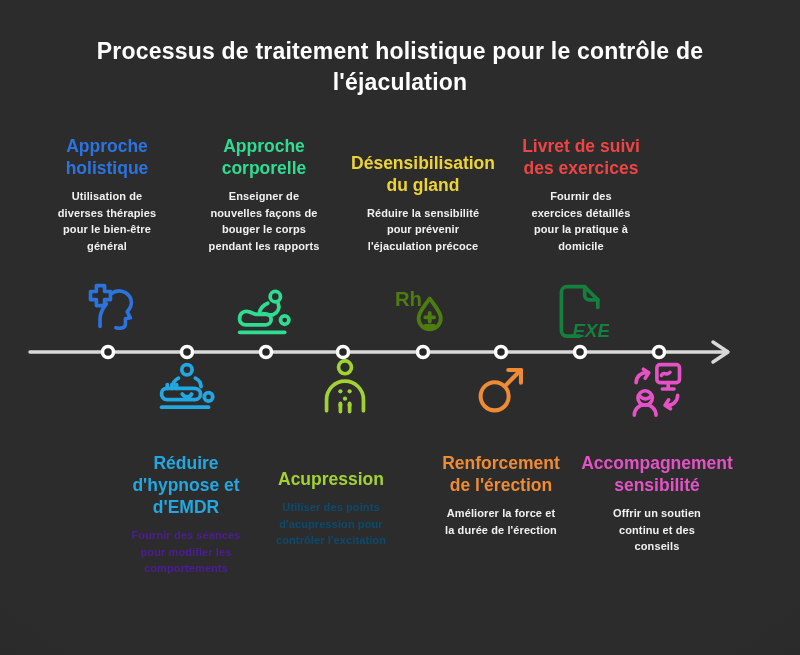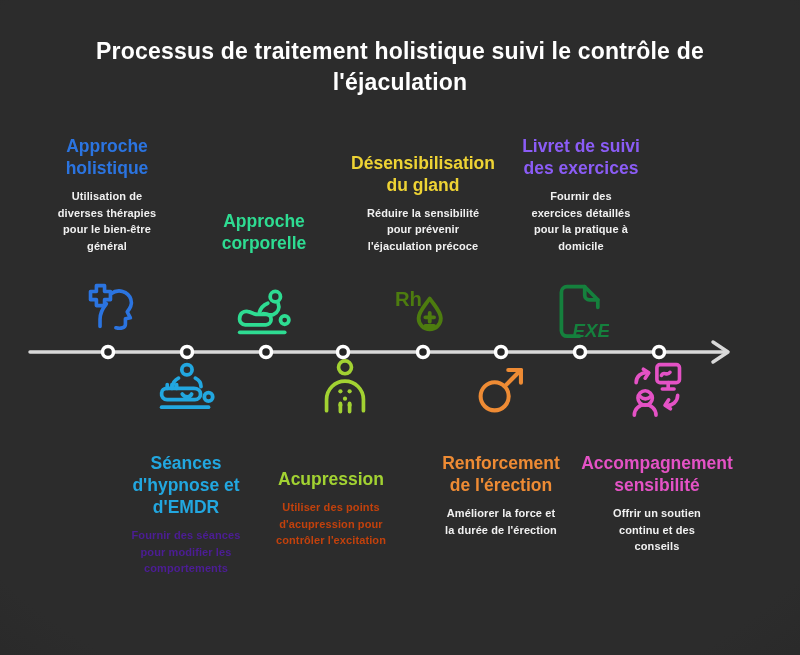--- a/index.html
+++ b/index.html
@@ -27,66 +27,70 @@
     margin-top:9px;font-size:11px;font-weight:700;line-height:16.5px;
     white-space:pre-line;letter-spacing:.1px;
   }
   .icon{position:absolute;display:block;}
   .icon svg{display:block;width:100%;height:100%;}
   .timeline{position:absolute;left:0;top:338px;width:800px;height:28px;}
 </style>
 </head>
 <body>
 
-<div class="main-title" style="color: rgb(255, 255, 255);">Processus de traitement holistique suivi le contrôle de
+<div class="main-title" style="color: rgb(255, 255, 255);">Processus de traitement holistique pour le contrôle de
 l'éjaculation</div>
 
 <div class="step top" style="left:22px;top:116px;width:170px;">
   <div class="step-title" style="color: rgb(43, 116, 224);">Approche
 holistique</div>
   <div class="step-desc" style="color: rgb(241, 241, 241);">Utilisation de
 diverses thérapies
 pour le bien-être
 général</div>
 </div>
 
 <div class="step top" style="left:179px;top:116px;width:170px;">
   <div class="step-title" style="color: rgb(46, 220, 146);">Approche
 corporelle</div>
+  <div class="step-desc" style="color: rgb(241, 241, 241);">Enseigner de
+nouvelles façons de
+bouger le corps
+pendant les rapports</div>
 </div>
 
 <div class="step top" style="left:338px;top:116px;width:170px;">
   <div class="step-title" style="color: rgb(238, 211, 52);">Désensibilisation
 du gland</div>
   <div class="step-desc" style="color: rgb(241, 241, 241);">Réduire la sensibilité
 pour prévenir
 l'éjaculation précoce</div>
 </div>
 
 <div class="step top" style="left:496px;top:116px;width:170px;">
-  <div class="step-title" style="color: #8b5cf6; margin-top: 20px;">Livret de suivi
+  <div class="step-title" style="color: #ef4444; margin-top: 20px;">Livret de suivi
 des exercices</div>
   <div class="step-desc" style="color: rgb(241, 241, 241);">Fournir des
 exercices détaillés
 pour la pratique à
 domicile</div>
 </div>
 
 <div class="step bottom" style="left:96px;top:452px;width:180px;">
-  <div class="step-title" style="color: rgb(34, 167, 224);">Séances
+  <div class="step-title" style="color: rgb(34, 167, 224);">Réduire
 d'hypnose et
 d'EMDR</div>
   <div class="step-desc" style="color: #4c1d95;">Fournir des séances
 pour modifier les
 comportements</div>
 </div>
 
 <div class="step bottom" style="left:241px;top:452px;width:180px;margin-top:16px;">
   <div class="step-title" style="color: rgb(162, 210, 50);">Acupression</div>
-  <div class="step-desc" style="color: #c2410c;">Utiliser des points
+  <div class="step-desc" style="color: #0c4a6e;">Utiliser des points
 d'acupression pour
 contrôler l'excitation</div>
 </div>
 
 <div class="step bottom" style="left:411px;top:452px;width:180px;">
   <div class="step-title" style="color: rgb(238, 139, 52);">Renforcement
 de l'érection</div>
   <div class="step-desc" style="color: rgb(241, 241, 241);">Améliorer la force et
 la durée de l'érection</div>
 </div>

